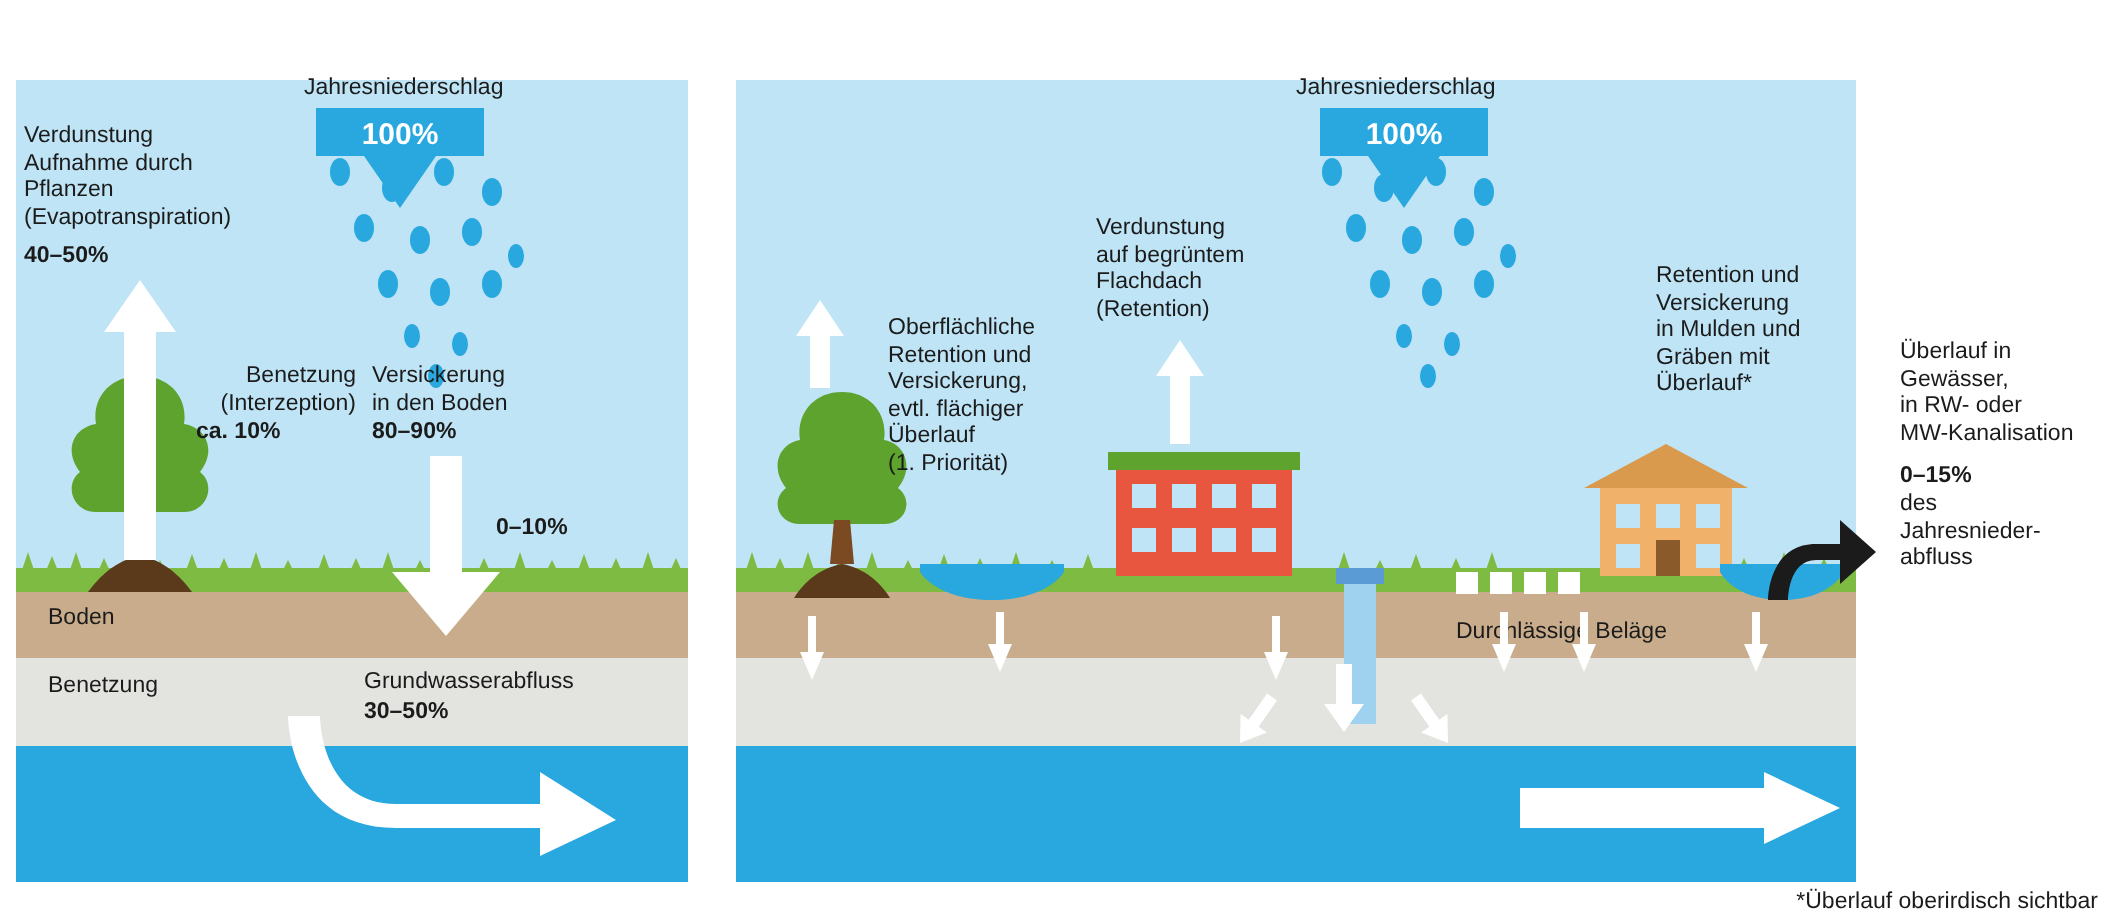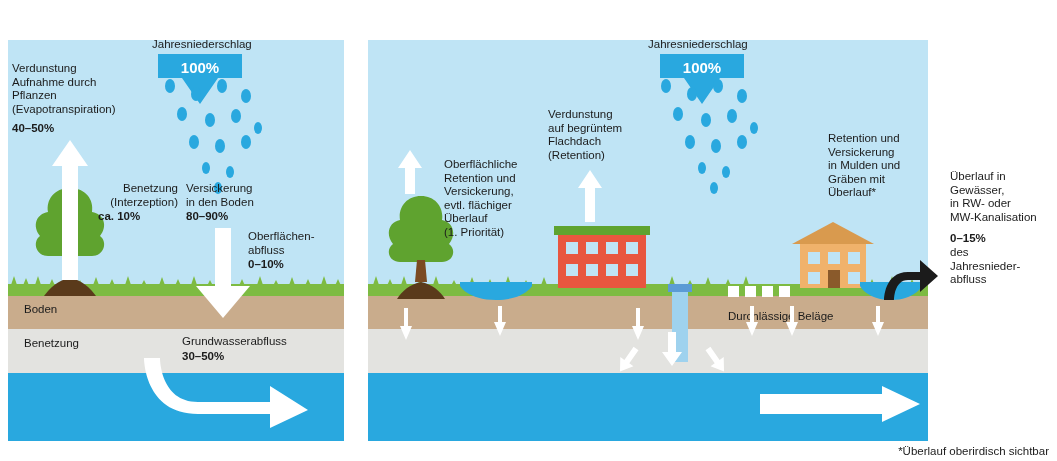--- a/index.html
+++ b/index.html
@@ -118,22 +118,20 @@
 (Interzeption)</div>
   <div class="lbl" style="left:98px;top:210px;"><b>ca. 10%</b></div>
 
   <div class="lbl" style="left:186px;top:182px;width:105px;white-space:pre-line;">Versickerung
 in den Boden</div>
   <div class="lbl" style="left:186px;top:210px;"><b>80–90%</b></div>
   <svg style="position:absolute;left:196px;top:228px;" width="54" height="90">
     <path d="M19 0 L35 0 L35 58 L54 58 L27 90 L0 58 L19 58 Z" fill="#ffffff"></path>
   </svg>
 
-  <div class="lbl" style="left:248px;top:230px;width:90px;white-space:pre-line;">Oberflächen-
-abfluss</div>
   <div class="lbl" style="left:248px;top:258px;"><b>0–10%</b></div>
 
   <div class="lbl" style="left:24px;top:303px;">Boden</div>
   <div class="lbl" style="left:24px;top:337px;">Benetzung</div>
 
   <div class="lbl" style="left:182px;top:335px;">Grundwasserabfluss</div>
   <div class="lbl" style="left:182px;top:350px;"><b>30–50%</b></div>
   <svg style="position:absolute;left:150px;top:358px;" width="160" height="70">
     <path d="M10 0 C10 0 10 44 48 44 L120 44 L120 28 L158 52 L120 70 L120 56 L48 56 C-6 56 -6 0 -6 0 Z" fill="#ffffff"></path>
   </svg>

